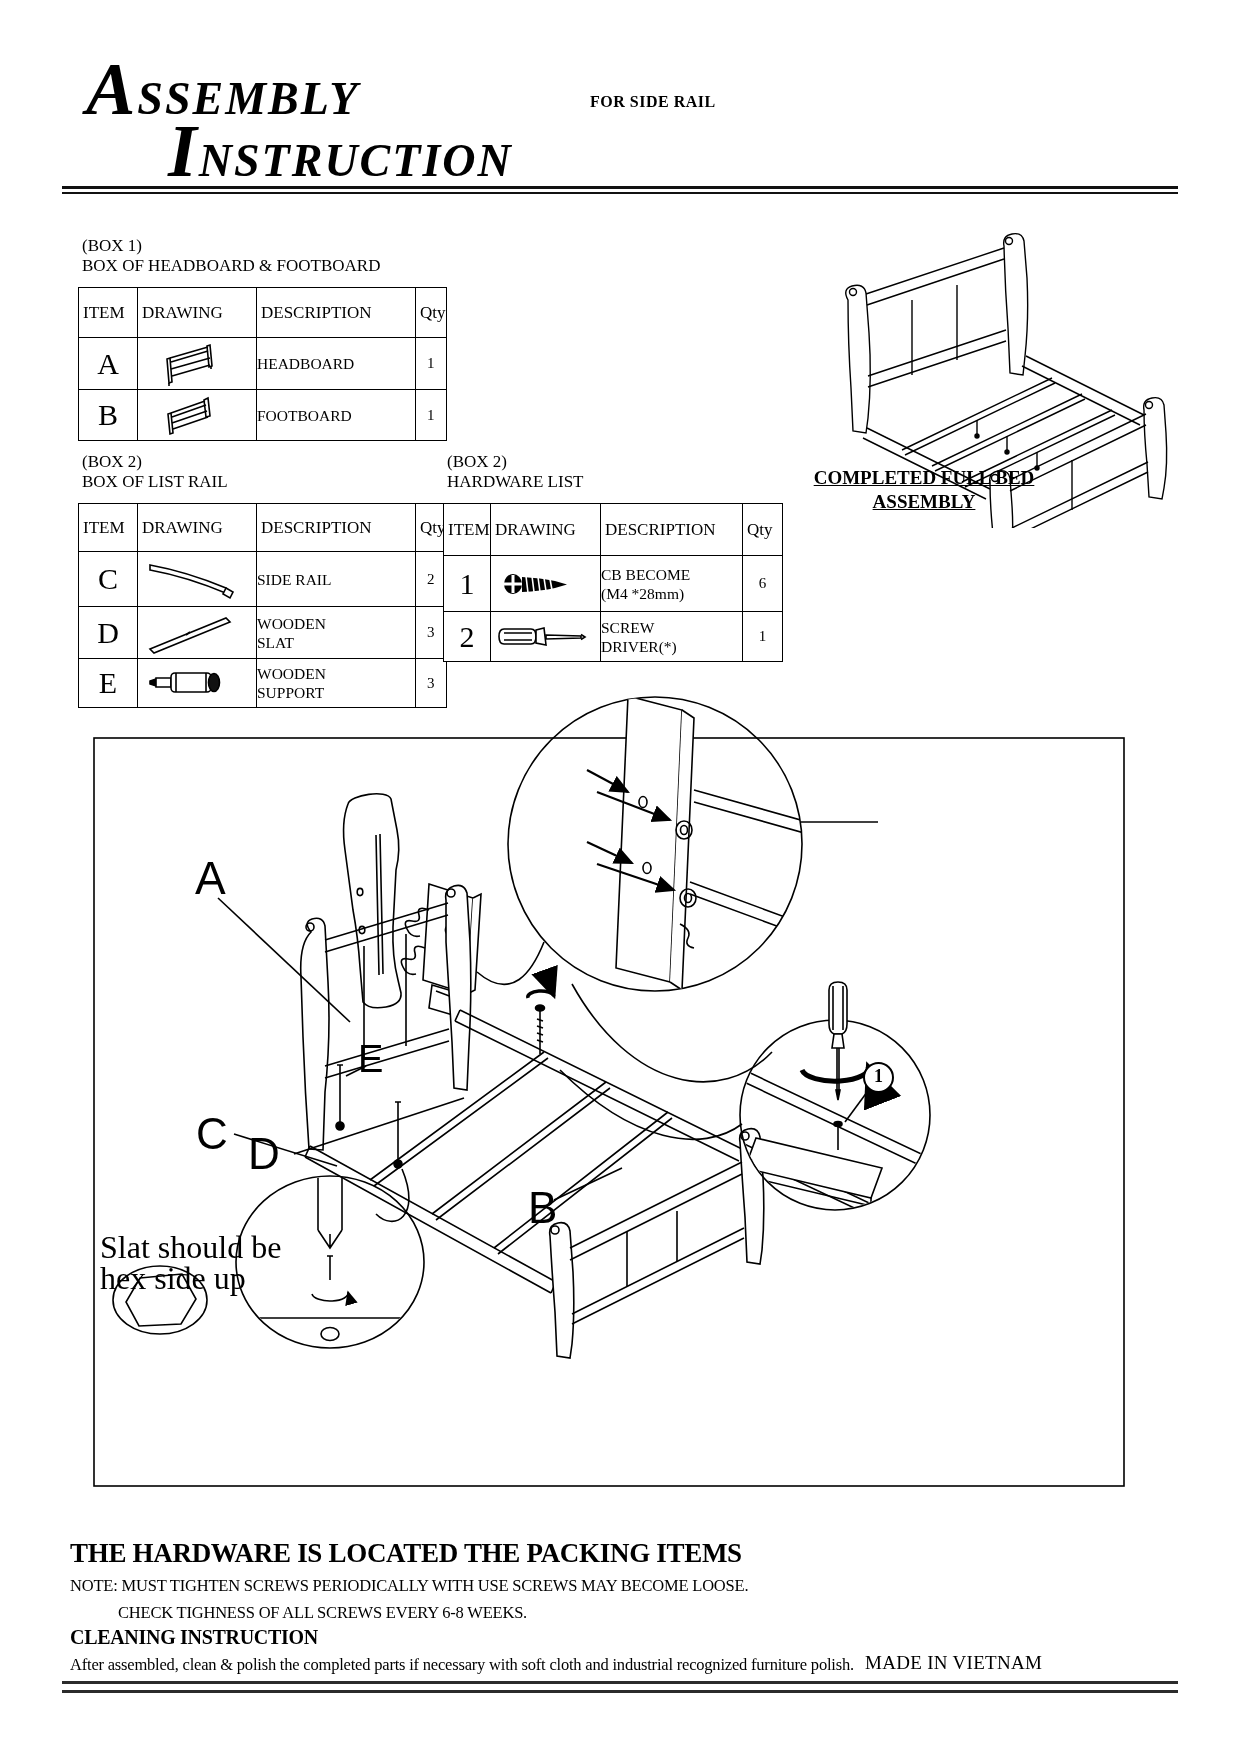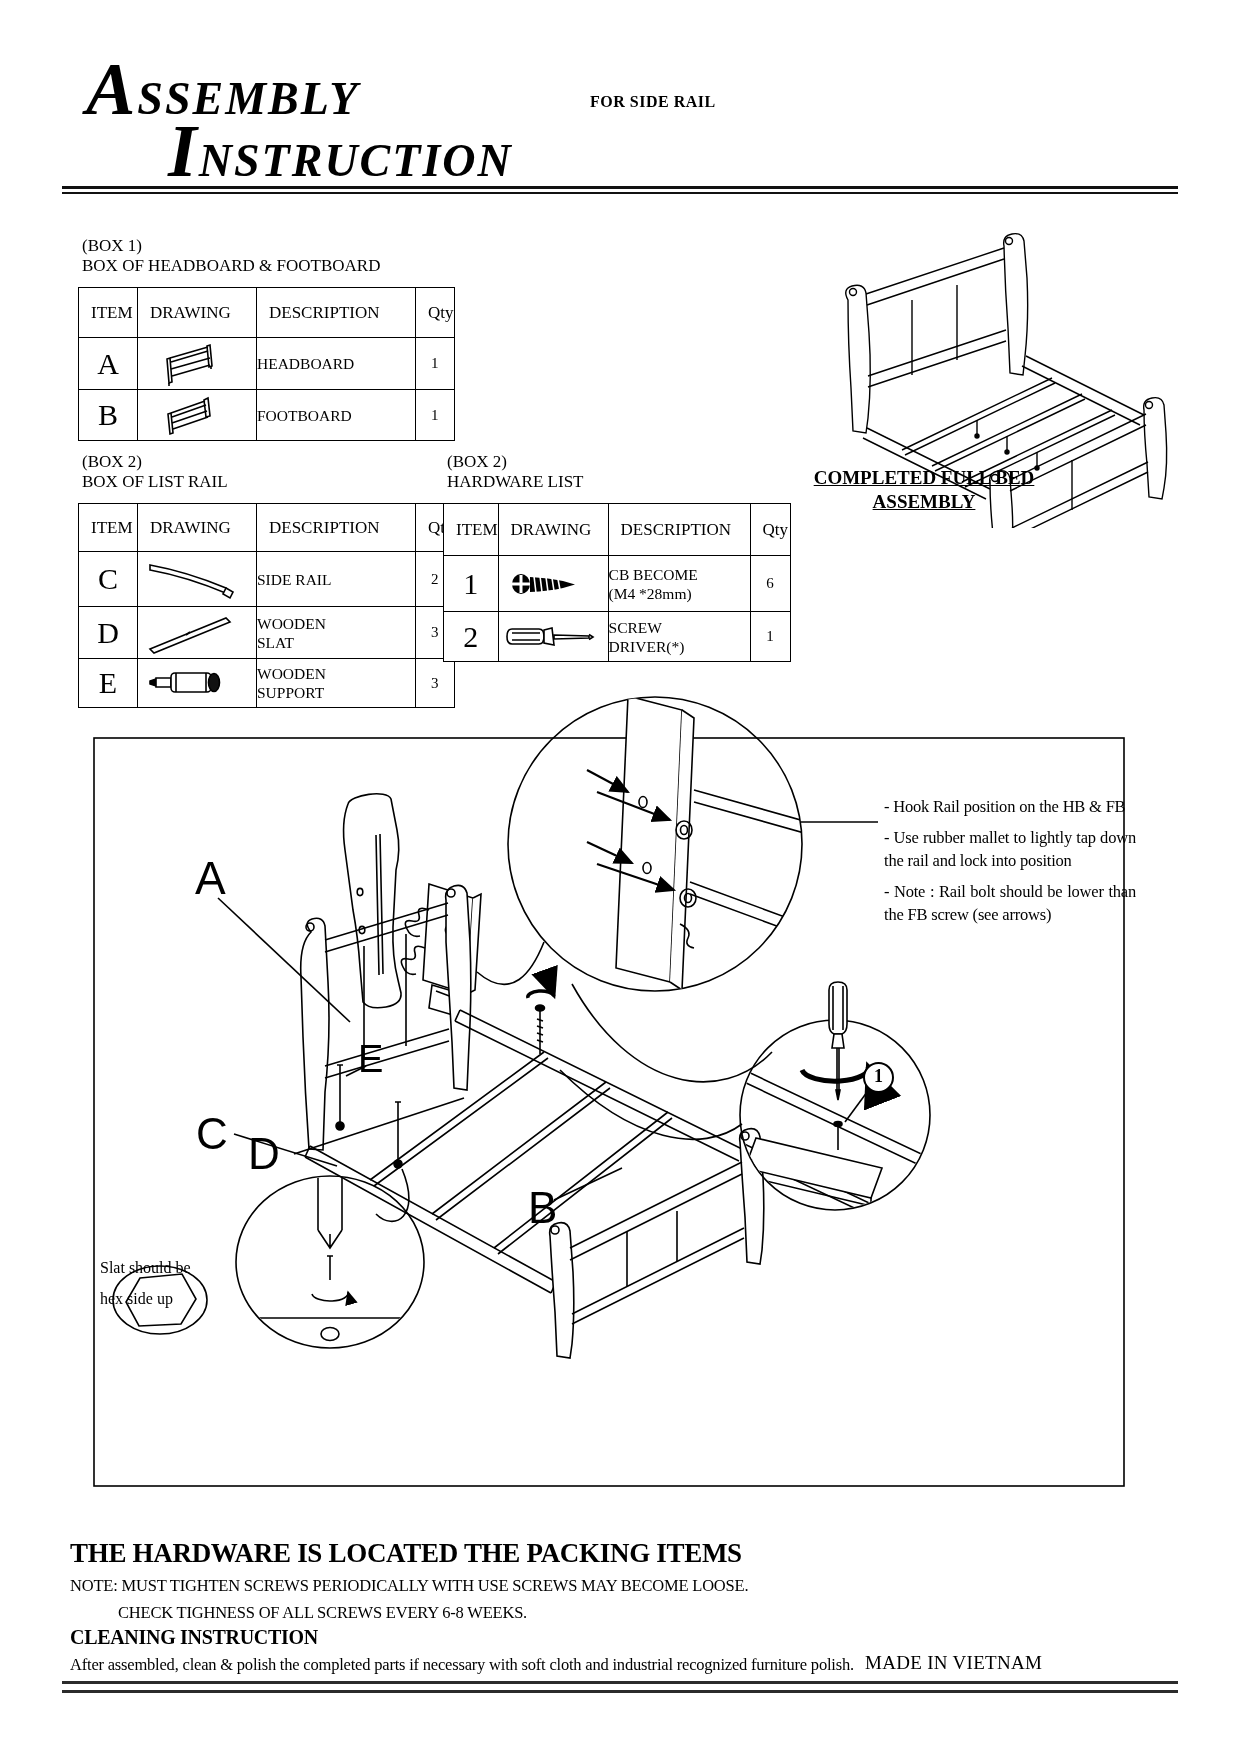--- a/index.html
+++ b/index.html
@@ -11,37 +11,37 @@
               font-style:italic;font-weight:bold;letter-spacing:2px;}
   .title-cap{font-size:74px;line-height:1;}
   .title-rest{font-size:46px;line-height:1;}
   .subtitle{position:absolute;font-weight:bold;font-size:16px;letter-spacing:.5px;}
   .rule{position:absolute;background:#111;}
   
   .seclabel{position:absolute;font-size:17px;line-height:20px;}
   
   table.parts{position:absolute;border-collapse:collapse;table-layout:fixed;background:#fff;}
   table.parts td,table.parts th{border:1.8px solid #000;padding:0;vertical-align:middle;overflow:hidden;}
-  table.parts th{font-weight:normal;font-size:17px;text-align:left;padding-left:12px;}
+  table.parts th{font-weight:normal;font-size:17px;text-align:left;padding-left:4px;}
   th.qh{text-align:center;padding-left:0;font-size:16px;}
   td.itm{font-size:30px;text-align:center;}
   td.drw{text-align:center;}
   td.dsc{font-size:15.5px;padding-left:15px;white-space:pre-line;line-height:19px;}
   td.qty{font-size:15px;text-align:center;}
   
   .completed-cap{position:absolute;text-align:center;font-weight:bold;font-size:19px;
                  line-height:24px;text-decoration:underline;}
   
   .biglabel{position:absolute;font-family:"Liberation Sans",sans-serif;line-height:1;}
   .circlenum{position:absolute;width:27px;height:27px;border:2px solid #000;border-radius:50%;
              text-align:center;font-size:18px;font-weight:bold;line-height:25px;background:#fff;}
   .notes{position:absolute;font-size:16.5px;line-height:23.5px;letter-spacing:-0.2px;}
   .notes p{margin:0 0 7px 0;}
   .notes p.just{text-align:justify;}
-  .slatnote{position:absolute;font-size:16px;line-height:31px;margin-top:20px;}
+  .slatnote{position:absolute;font-size:32px;line-height:31px;}
   
   .foot-h1{position:absolute;font-weight:bold;font-size:27px;letter-spacing:-0.3px;}
   .foot-note{position:absolute;font-size:16.5px;letter-spacing:-0.2px;}
   .foot-h2{position:absolute;font-weight:bold;font-size:20px;letter-spacing:-0.3px;}
   .madein{position:absolute;font-size:19px;letter-spacing:.3px;}
   svg{display:block;}
   .ln{stroke:#000;fill:none;stroke-width:1.6;}
 </style>
 </head>
 <body>
@@ -404,25 +404,20 @@
     </svg>
   </div>
 
   <div class="biglabel" style="left:195px;top:855px;font-size:46px;">A</div>
   <div class="biglabel" style="left:358px;top:1040px;font-size:38px;">E</div>
   <div class="biglabel" style="left:196px;top:1112px;font-size:44px;">C</div>
   <div class="biglabel" style="left:248px;top:1132px;font-size:44px;">D</div>
   <div class="biglabel" style="left:528px;top:1186px;font-size:44px;">B</div>
   <div class="circlenum" style="left:863px;top:1062px;">1</div>
 
-  <div class="notes" style="left:884px;top:795px;width:252px;">
-    <p>- Hook Rail position on the HB &amp; FB</p>
-    <p class="just">- Use rubber mallet to lightly tap down the rail and lock into position</p>
-    <p class="just">- Note : Rail bolt should be lower than the FB screw (see arrows)</p>
-  </div>
 
   <div class="slatnote" style="left:100px;top:1232px;">
     <div>Slat should be</div>
     <div>hex side up</div>
   </div>
 
   <div class="foot-h1" style="left:70px;top:1538px;">THE HARDWARE IS LOCATED THE PACKING ITEMS</div>
   <div class="foot-note" style="left:70px;top:1576px;">NOTE: MUST TIGHTEN SCREWS PERIODICALLY WITH USE SCREWS MAY BECOME LOOSE.</div>
   <div class="foot-note" style="left:118px;top:1603px;">CHECK TIGHNESS OF ALL SCREWS EVERY 6-8 WEEKS.</div>
   <div class="foot-h2" style="left:70px;top:1626px;">CLEANING INSTRUCTION</div>

